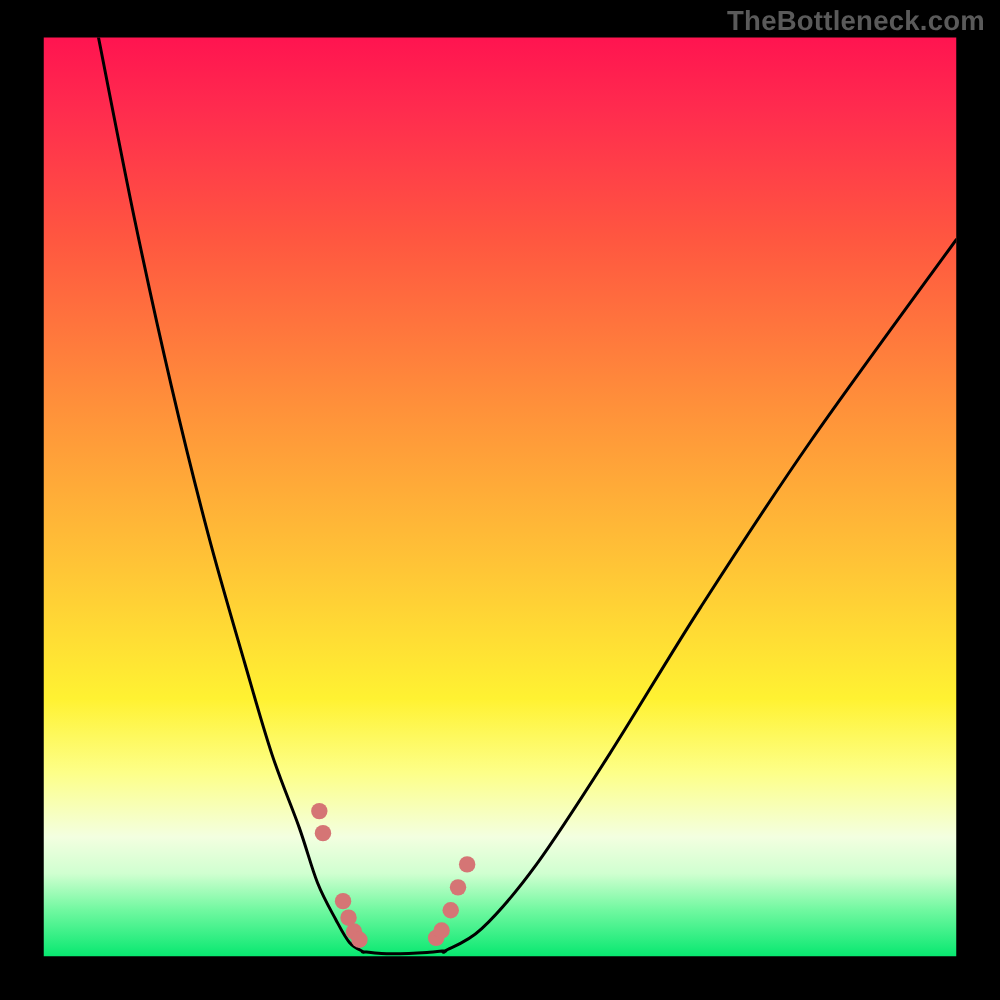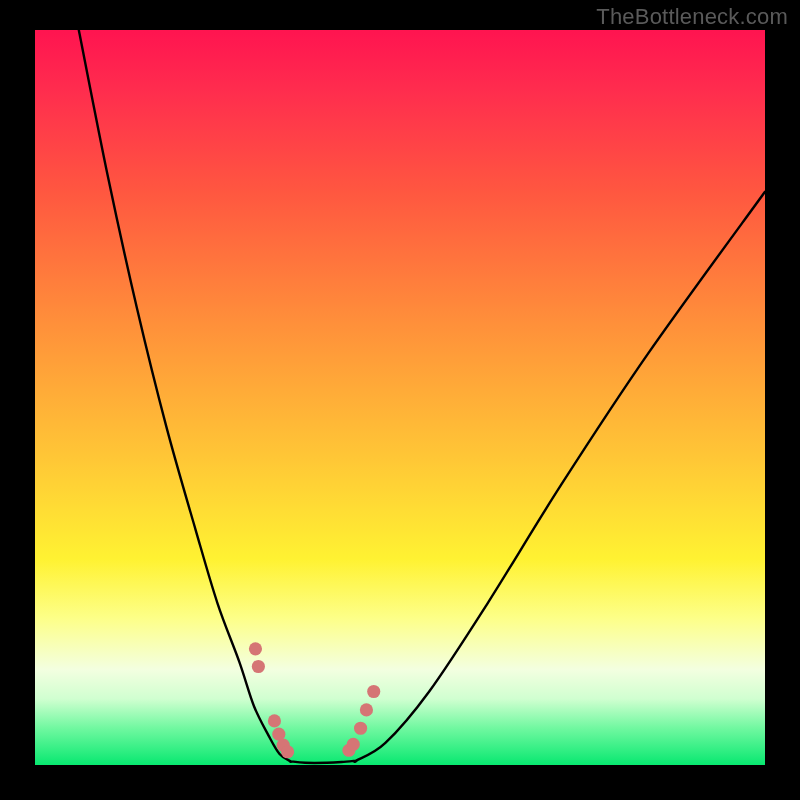--- a/index.html
+++ b/index.html
@@ -36,21 +36,21 @@
       #70f8a0 95%,
       #08e870 100%
     );
   }
   .watermark {
     position: absolute;
     top: 4px;
     right: 12px;
     color: #5a5a5a;
     font-size: 22px;
-    font-weight: 400;
+    font-weight: 700;
     letter-spacing: 0.2px;
   }
   svg.curves {
     position: absolute;
     left: 0;
     top: 0;
   }
 </style>
 </head>
 <body>

